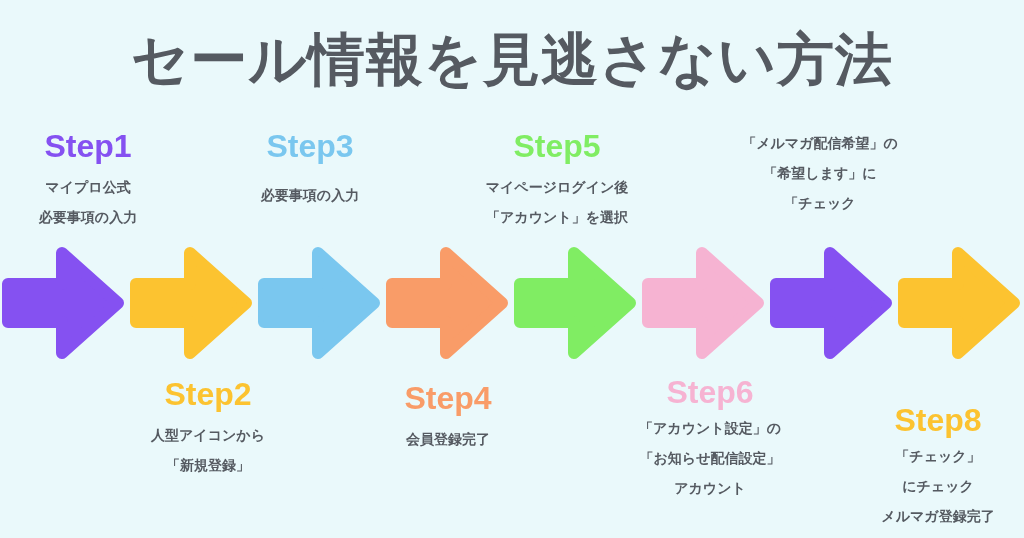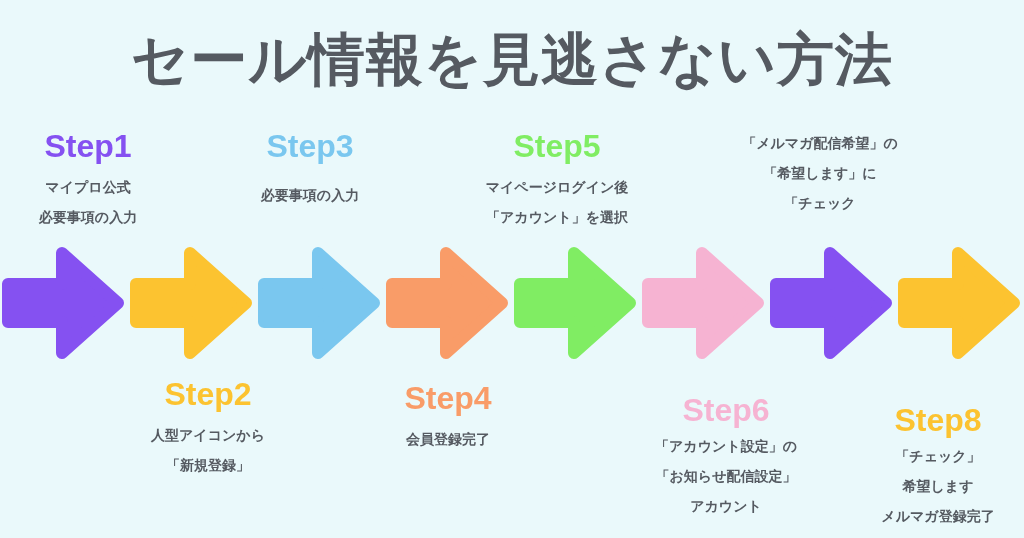--- a/index.html
+++ b/index.html
@@ -120,31 +120,31 @@
     </div>
   </div>
 
   <div class="step-block" style="left:448px; top:380px;">
     <div class="step-label" style="color: rgb(249, 156, 104);">Step4</div>
     <div class="step-desc" style="margin-top: 6px; color: rgb(85, 90, 97);">
       <div>会員登録完了</div>
     </div>
   </div>
 
-  <div class="step-block" style="left:710px; top:392px;margin-left:16px;">
+  <div class="step-block" style="left:710px; top:374px;">
     <div class="step-label" style="margin-bottom: 2px; color: rgb(246, 179, 210);">Step6</div>
     <div class="step-desc" style="color: rgb(85, 90, 97);">
       <div>「アカウント設定」の</div>
       <div>「お知らせ配信設定」</div>
       <div>アカウント</div>
     </div>
   </div>
 
   <div class="step-block" style="left:938px; top:374px;margin-top:28px;">
     <div class="step-label" style="margin-bottom: 2px; color: rgb(252, 195, 48);">Step8</div>
     <div class="step-desc" style="color: rgb(85, 90, 97);">
       <div>「チェック」</div>
-      <div>希望します</div>
+      <div>にチェック</div>
       <div>メルマガ登録完了</div>
     </div>
   </div>
 
 </div>
 
 </body></html>

